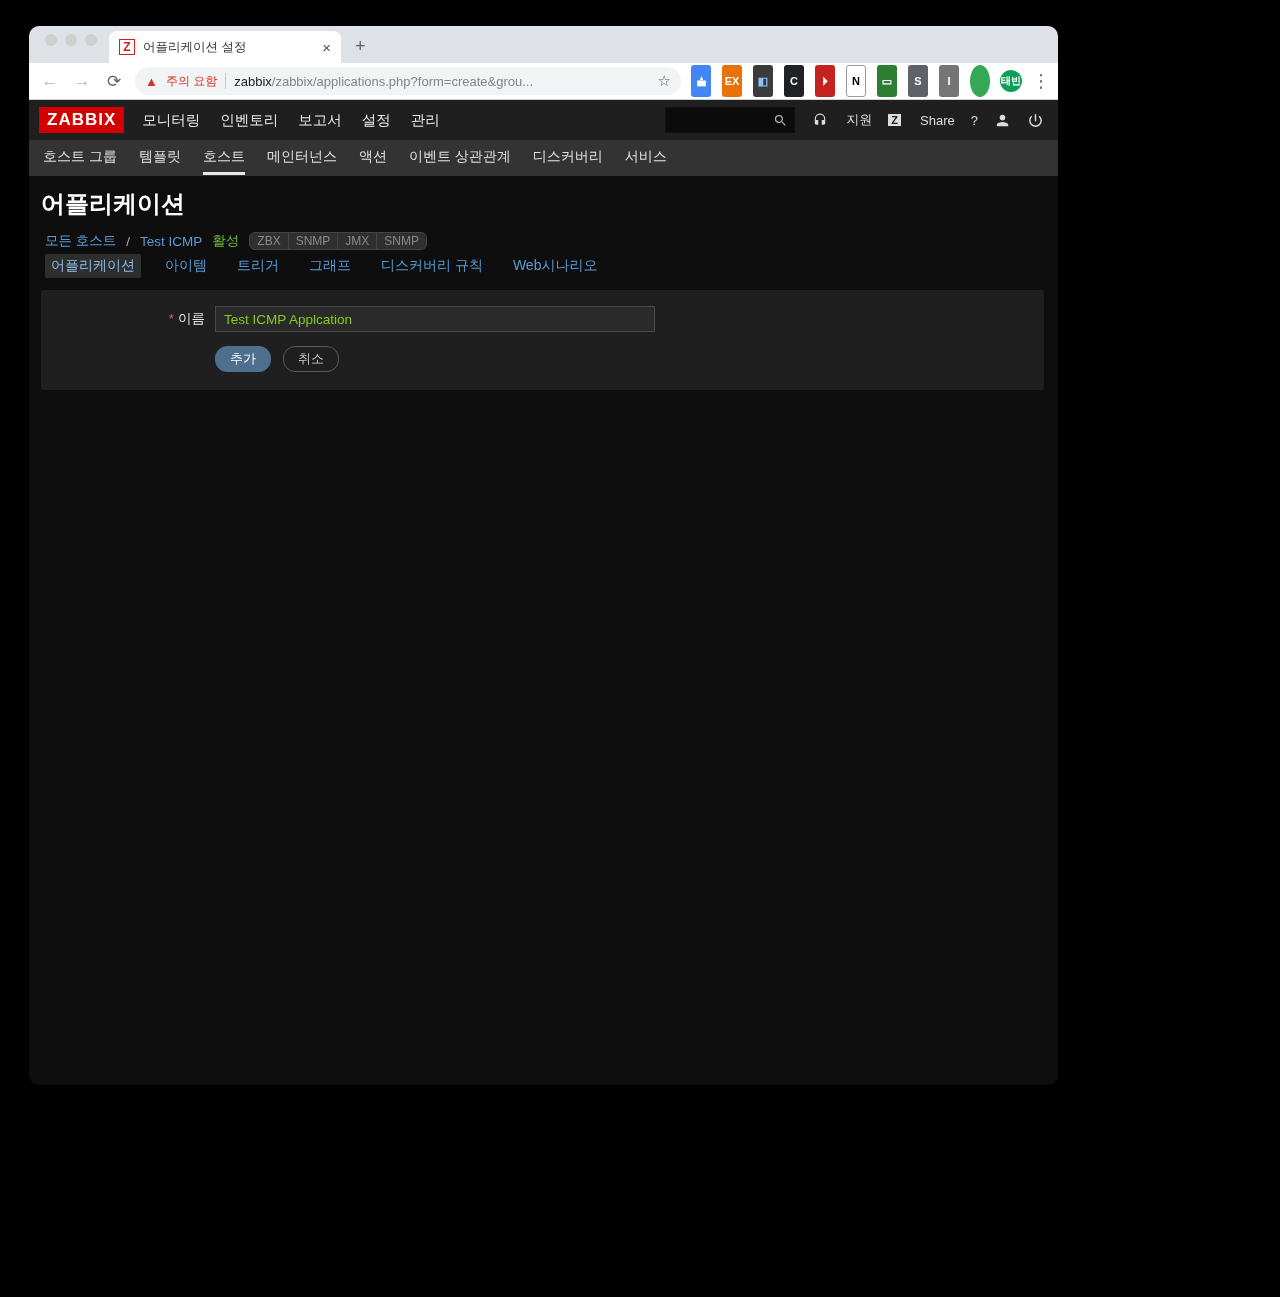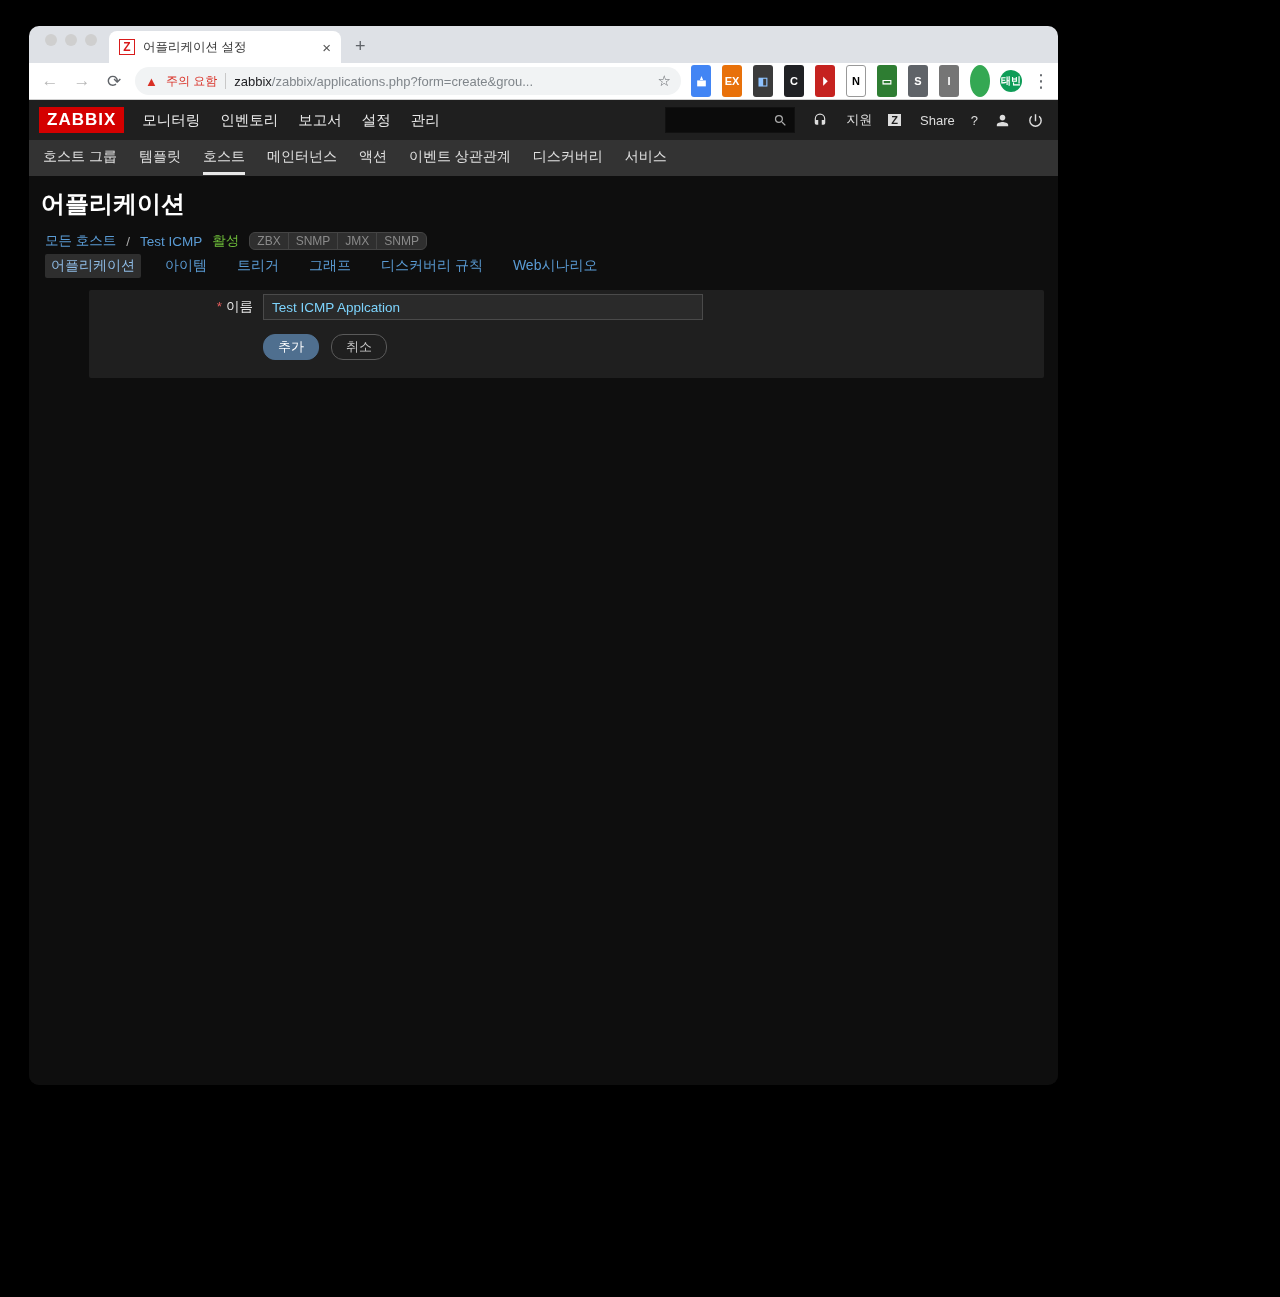--- a/index.html
+++ b/index.html
@@ -159,30 +159,29 @@
   }
   .bc-proto span { color:#8a8a8a; font-size:12px; padding:1px 7px; border-left:1px solid #444; }
   .bc-proto span:first-child { border-left:none; }
 
   .tab-row { display:flex; gap:18px; font-size:14px; padding-left:4px; margin-bottom:12px; align-items:center; }
   .tab-row span { color:#5a9bd4; cursor:pointer; padding:3px 6px; }
   .tab-row span.active { background:#2e2e2e; color:#8fbce6; border-radius:2px; }
 
   .form-panel {
     background:#1f1f1f;
-    padding: 4px 14px 18px 14px;
+    padding: 16px 14px 18px 14px;
     border-radius:2px;
-    margin-left:48px;
   }
   .form-row { display:flex; align-items:center; gap:10px; margin-bottom:14px; }
   .form-label { width:150px; text-align:right; color:#e5e5e5; font-size:13.5px; }
   .req { color:#e45c5c; margin-right:4px; }
   .form-input {
     width:440px; height:26px; background:#2a2a2a; border:1px solid #4a4a4a;
-    color:#7dd3fc; padding:0 8px; font-size:13.5px;
+    color:#84cc16; padding:0 8px; font-size:13.5px;
   }
   .btn-row { display:flex; gap:12px; padding-left:160px; }
   .btn {
     height:26px; padding:0 14px; font-size:13px; border-radius:12px; cursor:pointer;
     display:flex; align-items:center;
   }
   .btn-primary { background:#4f6f8f; border:1px solid #4f6f8f; color:#fff; }
   .btn-secondary { background:transparent; border:1px solid #5a5a5a; color:#c8c8c8; }
 
   .footer {

